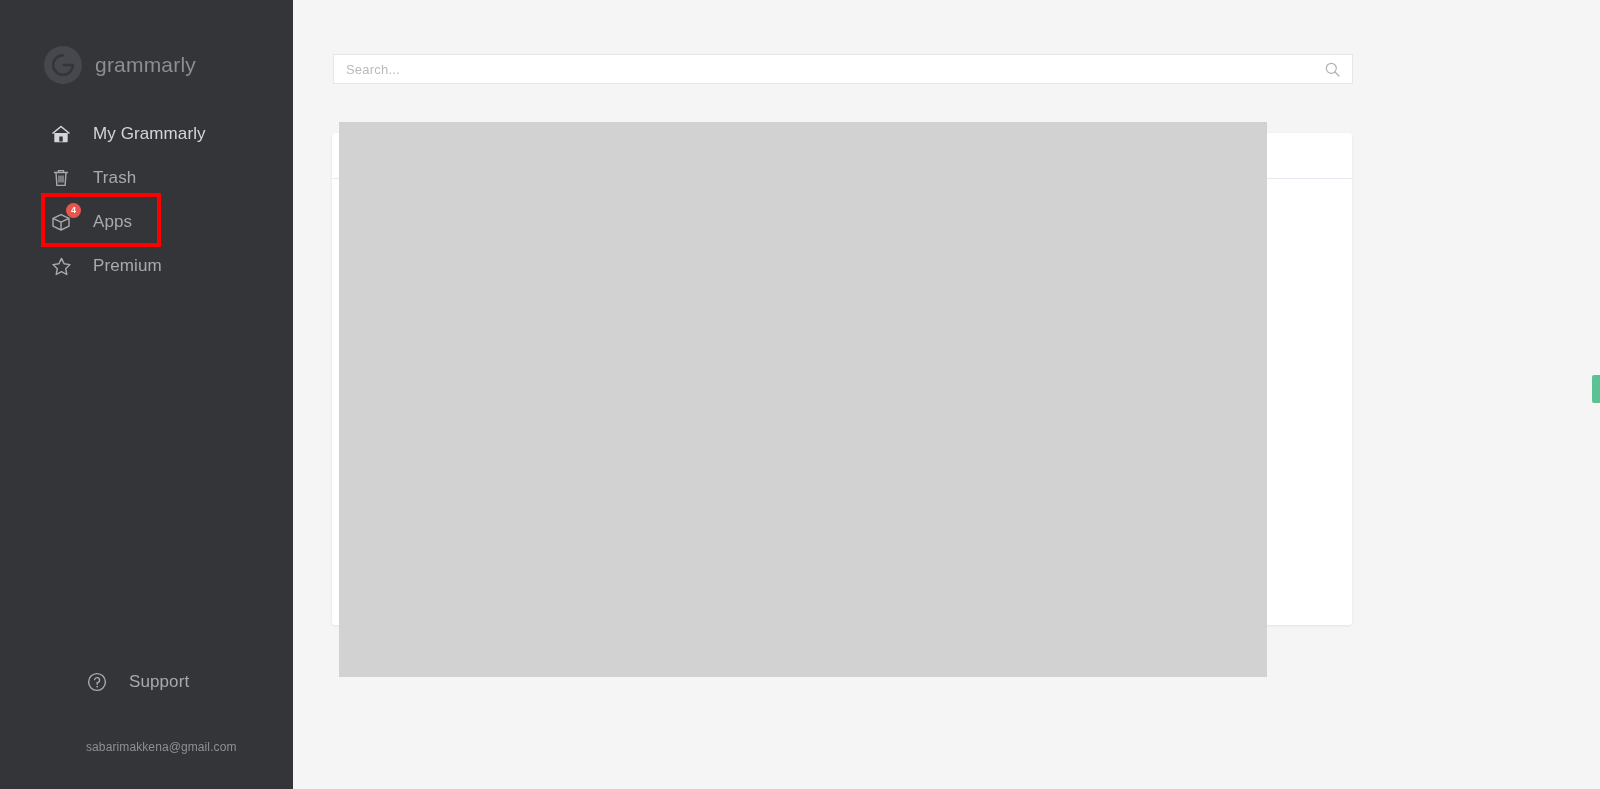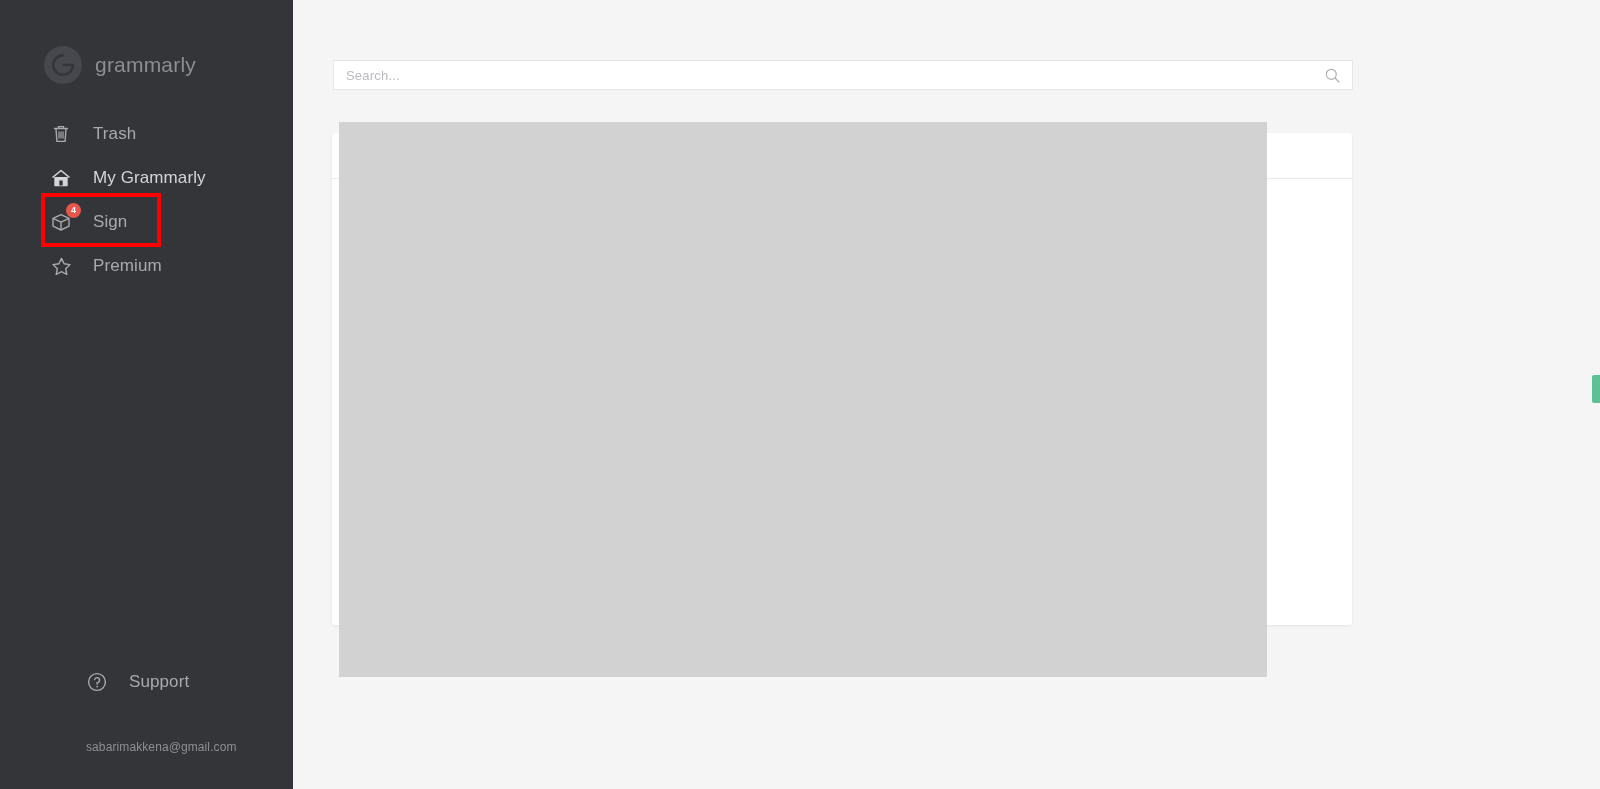--- a/index.html
+++ b/index.html
@@ -134,21 +134,21 @@
   .main {
     position: relative;
     flex: 1 1 auto;
     height: 789px;
     background: #f5f5f6;
   }
 
   .searchbar {
     position: absolute;
     left: 40px;
-    top: 60px;
+    top: 54px;
     width: 1020px;
     height: 30px;
     background: #ffffff;
     border: 1px solid #e6e6e8;
     display: flex;
     align-items: center;
     padding: 0 12px;
     gap: 32px;
   }
   .search-input {
@@ -214,53 +214,53 @@
       <span class="brand-logo">
         <svg width="26" height="26" viewBox="0 0 26 26">
           <path d="M13 3.2 A9.8 9.8 0 1 0 22.8 13 L22.8 13 L13.8 13" fill="none" stroke="#33353a" stroke-width="2.4" stroke-linecap="round"></path>
         </svg>
       </span>
       <span class="brand-name">grammarly</span>
     </div>
 
     <nav class="nav">
 
+      <div class="nav-item">
+        <span class="nav-icon">
+          <svg width="22" height="22" viewBox="0 0 22 22">
+            <path d="M2.5 10.5 L11 3.5 L19.5 10.5" fill="none" stroke="#d4d5d8" stroke-width="1.6" stroke-linejoin="round"></path>
+            <path d="M5 10 L5 18.5 L17 18.5 L17 10" fill="#d4d5d8" stroke="#d4d5d8" stroke-width="1.4" stroke-linejoin="round"></path>
+            <rect x="9.3" y="13.5" width="3.4" height="5" fill="#333539"></rect>
+          </svg>
+        </span>
+        <span class="nav-label">My Grammarly</span>
+      </div>
+
       <div class="nav-item muted">
         <span class="nav-icon">
           <svg width="22" height="22" viewBox="0 0 22 22">
             <path d="M4.5 5.5 L17.5 5.5" stroke="#a8aaae" stroke-width="1.4" fill="none" stroke-linecap="round"></path>
             <path d="M8.5 5.5 L8.5 3.6 L13.5 3.6 L13.5 5.5" stroke="#a8aaae" stroke-width="1.4" fill="none"></path>
             <path d="M6 5.8 L6.9 18.4 L15.1 18.4 L16 5.8" stroke="#a8aaae" stroke-width="1.4" fill="none" stroke-linejoin="round"></path>
             <path d="M9 8.6 L9 15.6 M13 8.6 L13 15.6 M11 8.6 L11 15.6" stroke="#a8aaae" stroke-width="1.2"></path>
           </svg>
         </span>
         <span class="nav-label">Trash</span>
       </div>
 
-      <div class="nav-item">
-        <span class="nav-icon">
-          <svg width="22" height="22" viewBox="0 0 22 22">
-            <path d="M2.5 10.5 L11 3.5 L19.5 10.5" fill="none" stroke="#d4d5d8" stroke-width="1.6" stroke-linejoin="round"></path>
-            <path d="M5 10 L5 18.5 L17 18.5 L17 10" fill="#d4d5d8" stroke="#d4d5d8" stroke-width="1.4" stroke-linejoin="round"></path>
-            <rect x="9.3" y="13.5" width="3.4" height="5" fill="#333539"></rect>
-          </svg>
-        </span>
-        <span class="nav-label">My Grammarly</span>
-      </div>
-
 
       <div class="nav-item muted">
         <span class="nav-icon">
           <svg width="22" height="22" viewBox="0 0 22 22">
             <path d="M11 3.6 L19 7.4 L19 15.2 L11 19 L3 15.2 L3 7.4 Z" fill="none" stroke="#a8aaae" stroke-width="1.4" stroke-linejoin="round"></path>
             <path d="M3 7.4 L11 11.2 L19 7.4 M11 11.2 L11 19" fill="none" stroke="#a8aaae" stroke-width="1.4" stroke-linejoin="round"></path>
           </svg>
           <span class="badge">4</span>
         </span>
-        <span class="nav-label">Sign</span>
+        <span class="nav-label">Apps</span>
       </div>
 
       <div class="nav-item muted">
         <span class="nav-icon">
           <svg width="23" height="23" viewBox="0 0 23 23">
             <path d="M11.5 3.4 L14.1 8.8 L20 9.6 L15.7 13.7 L16.8 19.5 L11.5 16.7 L6.2 19.5 L7.3 13.7 L3 9.6 L8.9 8.8 Z" fill="none" stroke="#a8aaae" stroke-width="1.4" stroke-linejoin="round"></path>
           </svg>
         </span>
         <span class="nav-label">Premium</span>
       </div>

